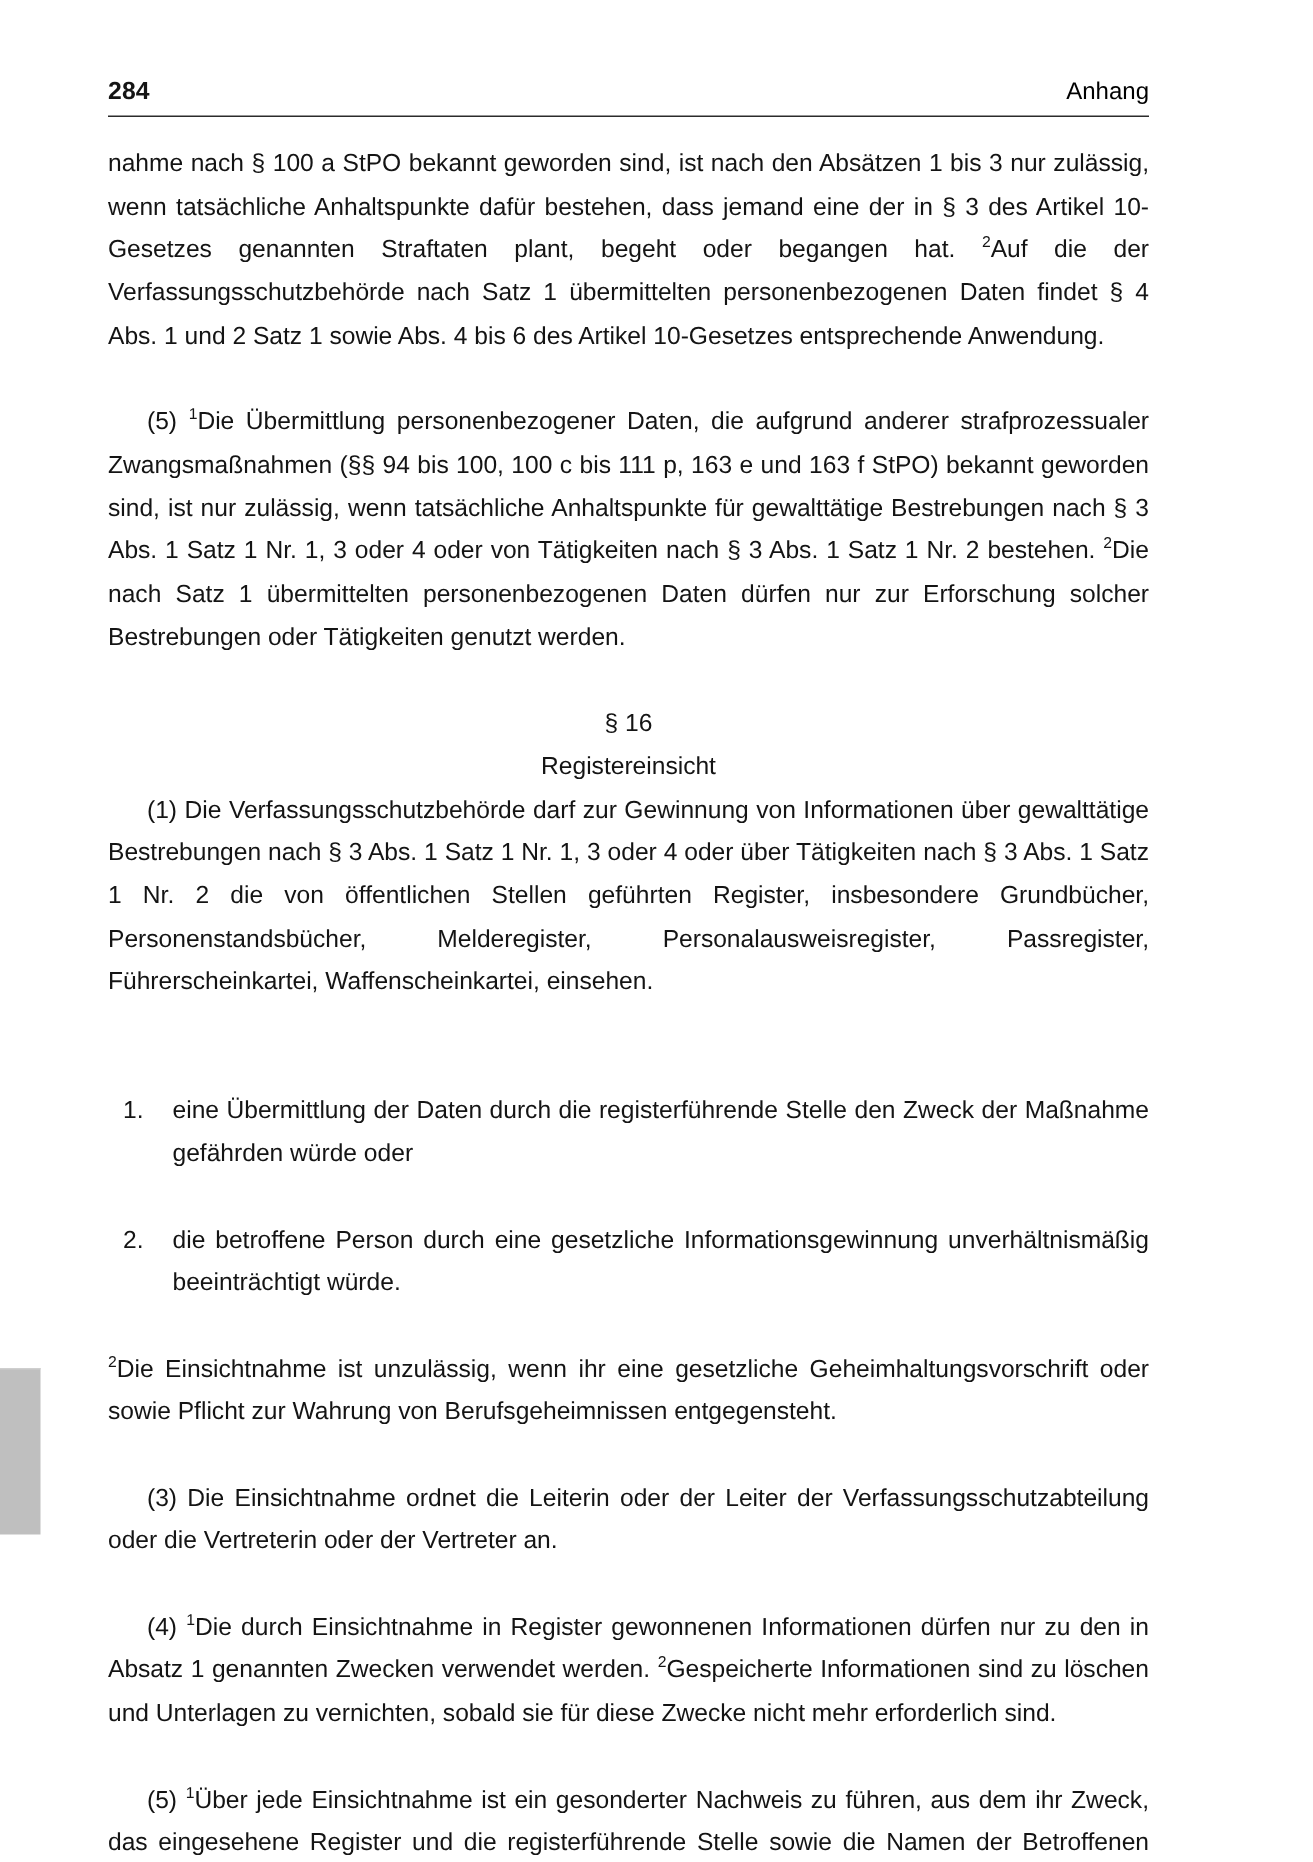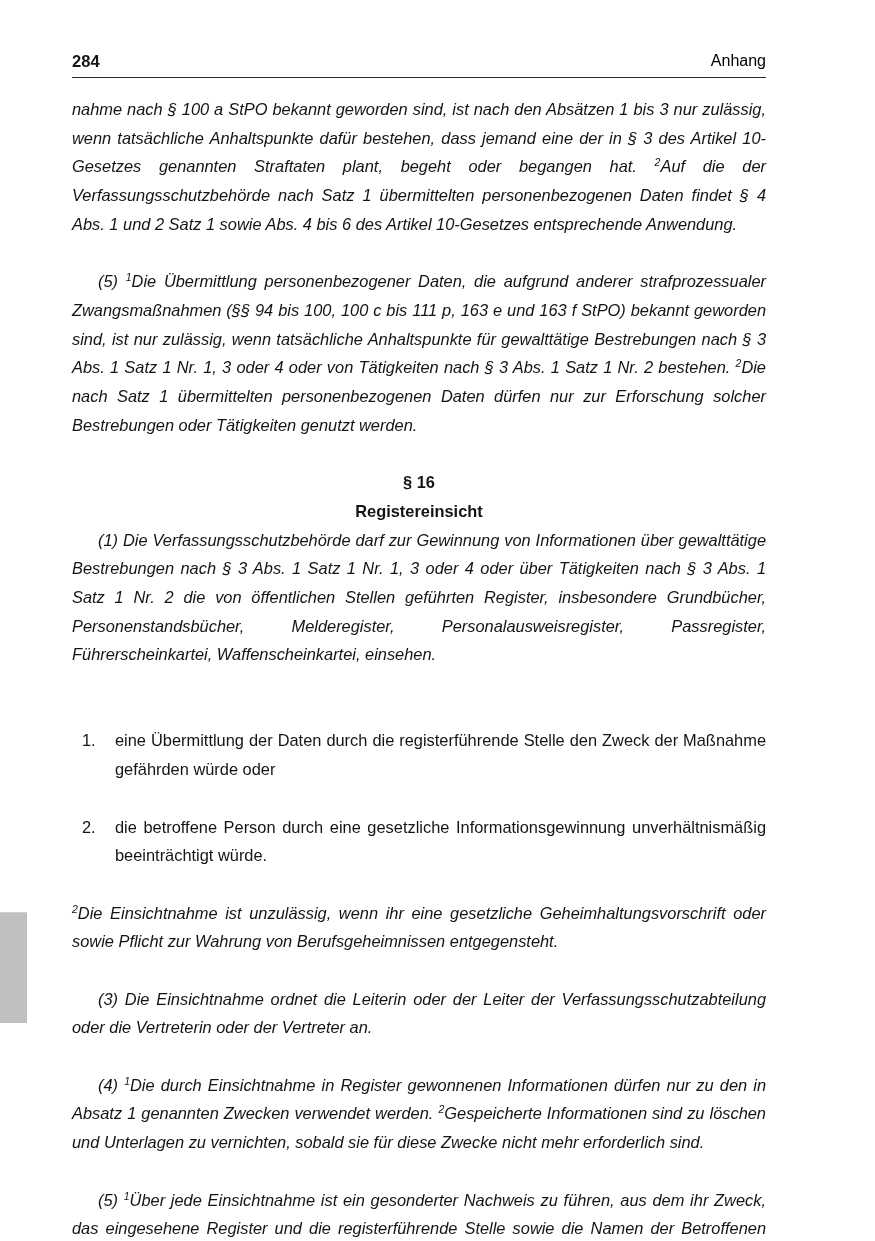--- a/index.html
+++ b/index.html
@@ -30,21 +30,21 @@
   .page {
     position: absolute;
     left: 72px;
     top: 0;
     width: 694px;
   }
 
   
   .runhead {
     display: flex;
-    align-items: flex-start;
+    align-items: flex-end;
     justify-content: space-between;
     padding-top: 52px;
     border-bottom: 1.4px solid #2b2b2b;
     padding-bottom: 6px;
   }
   .runhead .folio {
     font-size: 16.5px;
     font-weight: 700;
     letter-spacing: 0.1px;
     color: #151515;
@@ -62,39 +62,38 @@
     line-height: 28.7px;
     text-align: justify;
     hyphens: manual;
     color: #141414;
   }
 
   p.para {
     margin: 0 0 0 0;
     text-align: justify;
     text-justify: inter-word;
-    font-style: italic;
   }
   p.para.indent {
     text-indent: 26px;
   }
   p.para.flush {
     text-indent: 0;
   }
 
   .gap-para { height: 28.7px; }
 
   
   .center-head {
     text-align: center;
     text-indent: 0;
     margin: 0;
     font-size: 16.4px;
     line-height: 28.7px;
-    font-weight: 700;
+    font-weight: 400;
   }
 
   
   ol.numlist {
     list-style: none;
     margin: 0;
     padding: 0;
   }
   ol.numlist li {
     position: relative;

